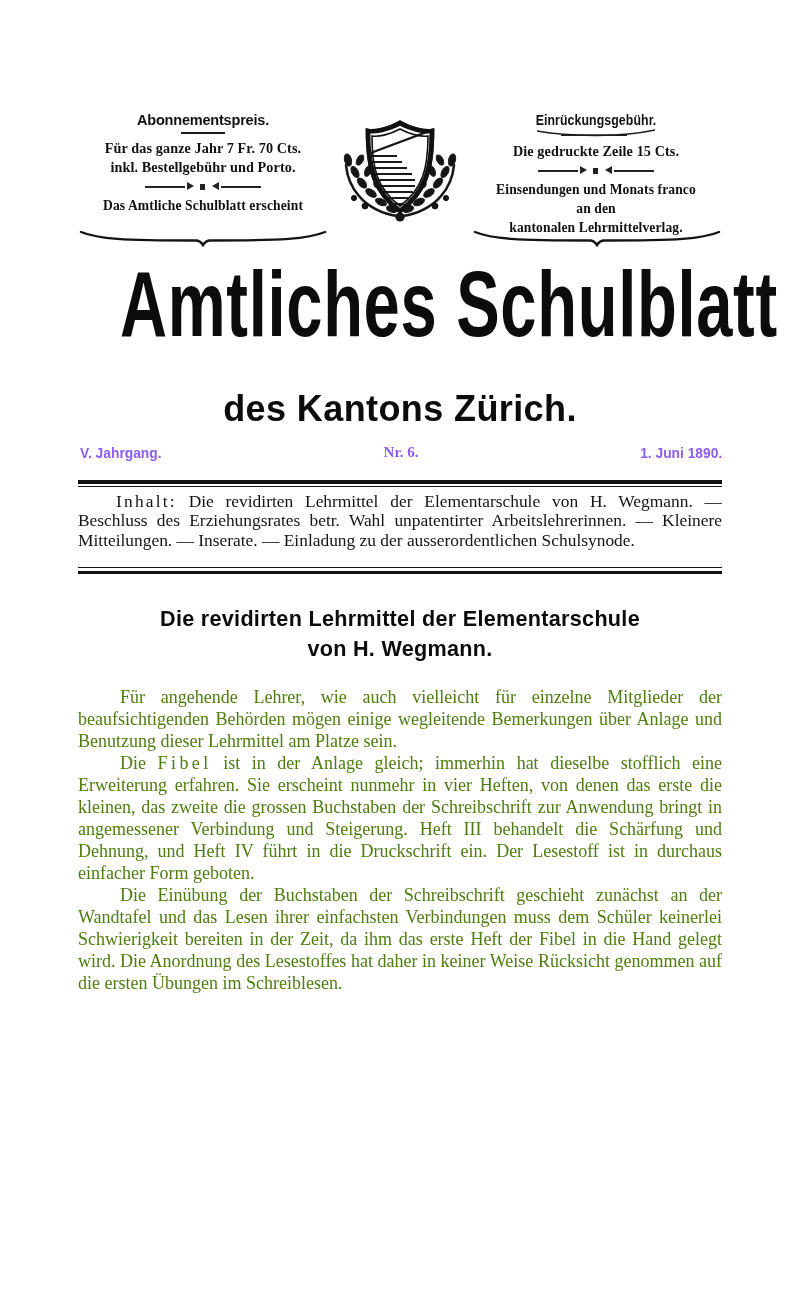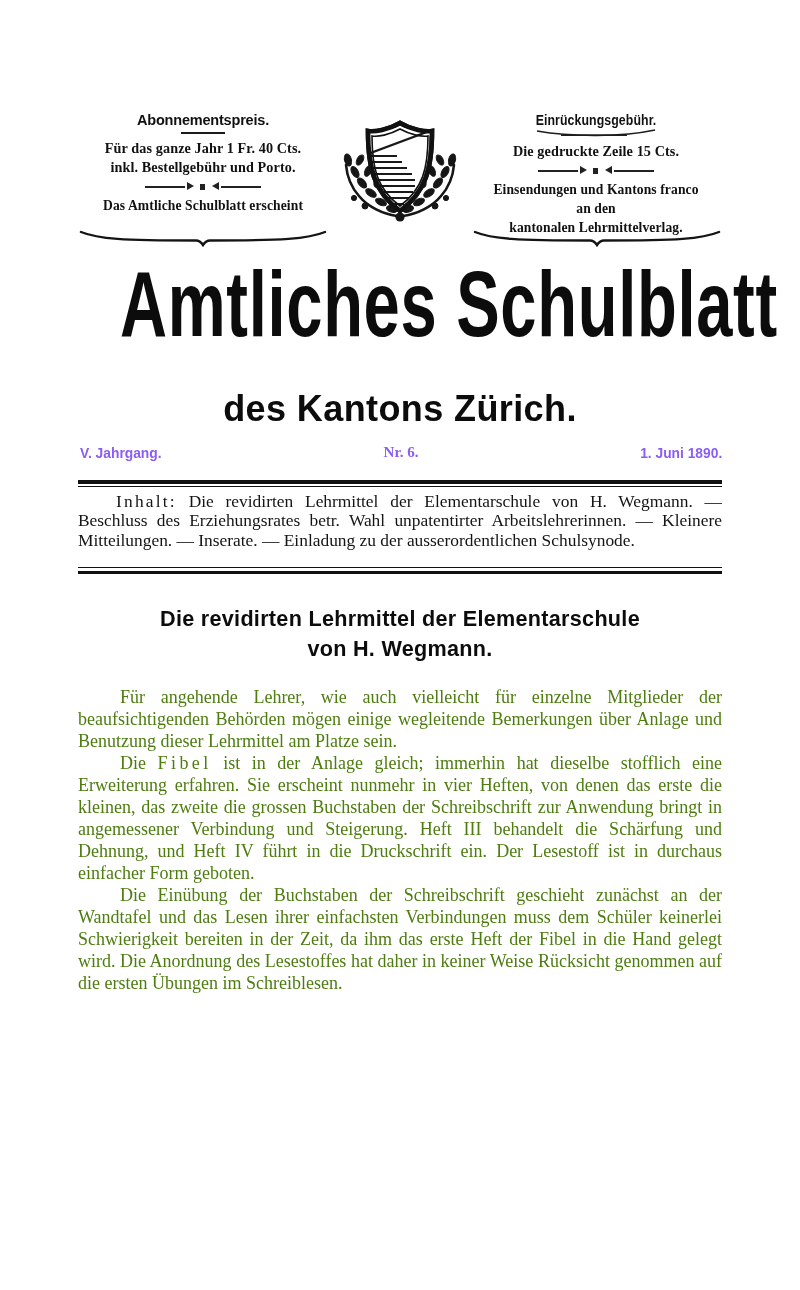--- a/index.html
+++ b/index.html
@@ -240,21 +240,21 @@
 </head>
 <body>
 
 <div class="page">
 
   <div class="masthead-top">
 
     <div class="mh-col mh-left">
       <div class="mh-title-left">Abonnementspreis.</div>
       <div class="rule-short"></div>
-      <div class="mh-line">Für das ganze Jahr 1 Fr. 40 Cts.</div>
+      <div class="mh-line">Für das ganze Jahr 7 Fr. 70 Cts.</div>
       <div class="mh-line">inkl. Bestellgebühr und Porto.</div>
       <div class="orn-div">
         <span class="bar-l"></span>
           <span class="ar-l"></span>
         <span class="dot"></span>
         <span class="ar-r"></span>
           <span class="bar-r"></span>
       </div>
       <div class="mh-line small">Das Amtliche Schulblatt erscheint</div>
     </div>
@@ -336,21 +336,21 @@
         <path d="M30,6.2 L96,6.2" stroke="#1d1d1d" stroke-width="1.4"></path>
       </svg>
       <div class="mh-line">Die gedruckte Zeile 15 Cts.</div>
       <div class="orn-div">
         <span class="bar-l"></span>
           <span class="ar-l"></span>
         <span class="dot"></span>
         <span class="ar-r"></span>
           <span class="bar-r"></span>
       </div>
-      <div class="mh-line small">Einsendungen und Kantons franco</div>
+      <div class="mh-line small">Einsendungen und Monats franco</div>
       <div class="mh-line small">an den</div>
       <div class="mh-line small">kantonalen Lehrmittelverlag.</div>
     </div>
 
     <svg class="swash swash-right" viewBox="0 0 250 18">
       <path d="M3,4 C20,11 45,12.5 118,12.5 C122,12.5 124,15.5 125,17 C126,15.5 128,12.5 132,12.5 C205,12.5 230,11 247,4" fill="none" stroke="#141414" stroke-width="2.4" stroke-linecap="round"></path>
     </svg>
   </div>
 
   <div class="big-title">Amtliches Schulblatt</div>

